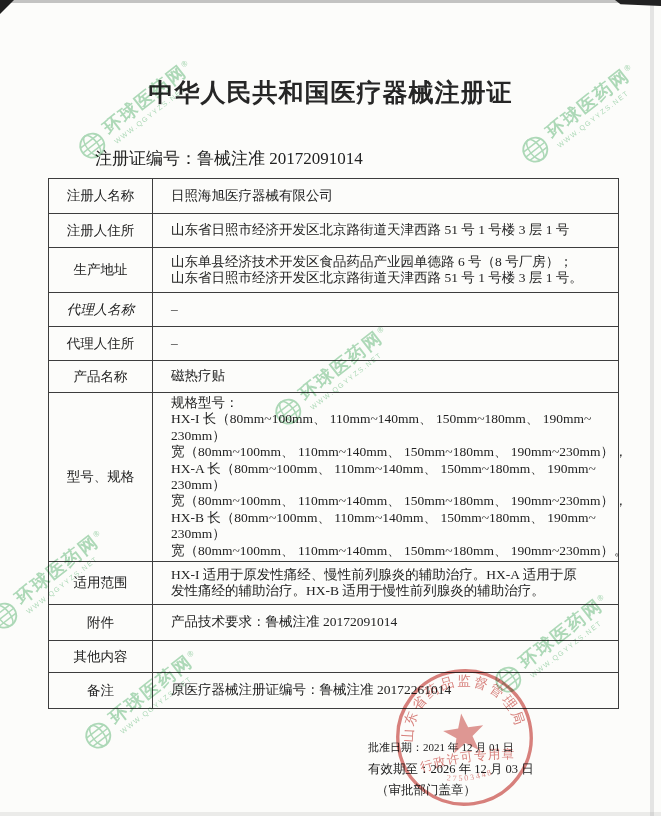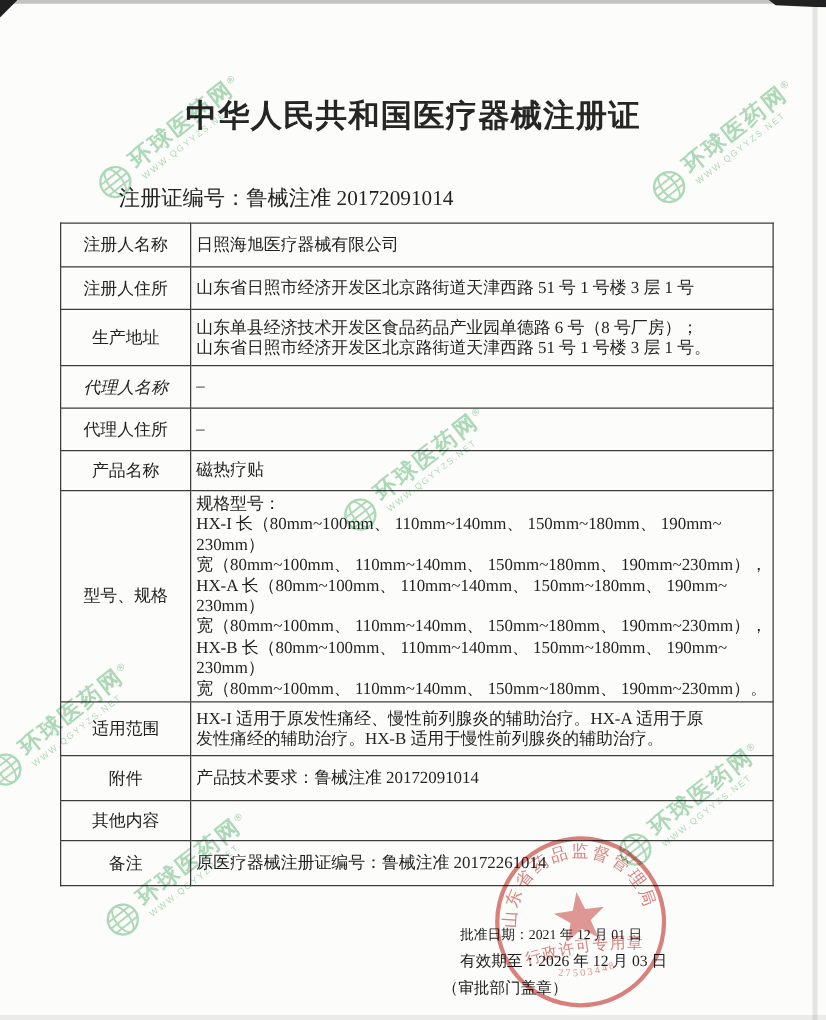--- a/index.html
+++ b/index.html
@@ -20,27 +20,27 @@
     clip-path:polygon(0 0,100% 0,100% 100%,12% 70%);}
   
   .title{position:absolute;top:76px;left:0;width:100%;text-align:center;
     font-size:25px;font-weight:600;letter-spacing:1px;color:#262626;}
   .regline{position:absolute;left:95px;top:147px;font-size:17px;color:#222;}
   
   table.cert{position:absolute;left:48px;top:178px;width:571px;
     border-collapse:collapse;table-layout:fixed;border-radius:24px;}
   table.cert td{border:1.5px solid #3d3d3d;vertical-align:middle;}
   td.lbl{width:99px;text-align:center;font-size:13.5px;color:#222;padding:2px 2px;}
-  td.val{font-size:13.5px;line-height:16.4px;padding:2px 6px 2px 4px;color:#222;}
+  td.val{font-size:13.5px;line-height:16.4px;padding:2px 6px 2px 18px;color:#222;}
   td.val .line{white-space:nowrap;}
   
   .f-dept{position:absolute;left:103px;top:750px;font-size:12.5px;}
   .f-date{position:absolute;left:368px;top:740px;font-size:11px;}
   .f-valid{position:absolute;left:368px;top:761px;font-size:12.5px;}
-  .f-sealnote{position:absolute;left:354px;top:782px;font-size:12.5px;}
+  .f-sealnote{position:absolute;left:376px;top:782px;font-size:12.5px;}
   
   .wm{position:absolute;display:flex;align-items:flex-end;gap:5px;
     transform:rotate(-38deg);opacity:.5;mix-blend-mode:multiply;pointer-events:none;}
   .wm-globe{width:30px;height:30px;flex:0 0 auto;}
   .wm-name{font-family:"Liberation Sans","DejaVu Sans",sans-serif;
     font-size:18px;font-weight:bold;color:#5fb877;letter-spacing:2px;white-space:nowrap;}
   .wm-name sup{font-size:8px;}
   .wm-url{font-family:"Liberation Sans","DejaVu Sans",sans-serif;
     font-size:7px;color:#5fb877;letter-spacing:1.6px;white-space:nowrap;}
   

